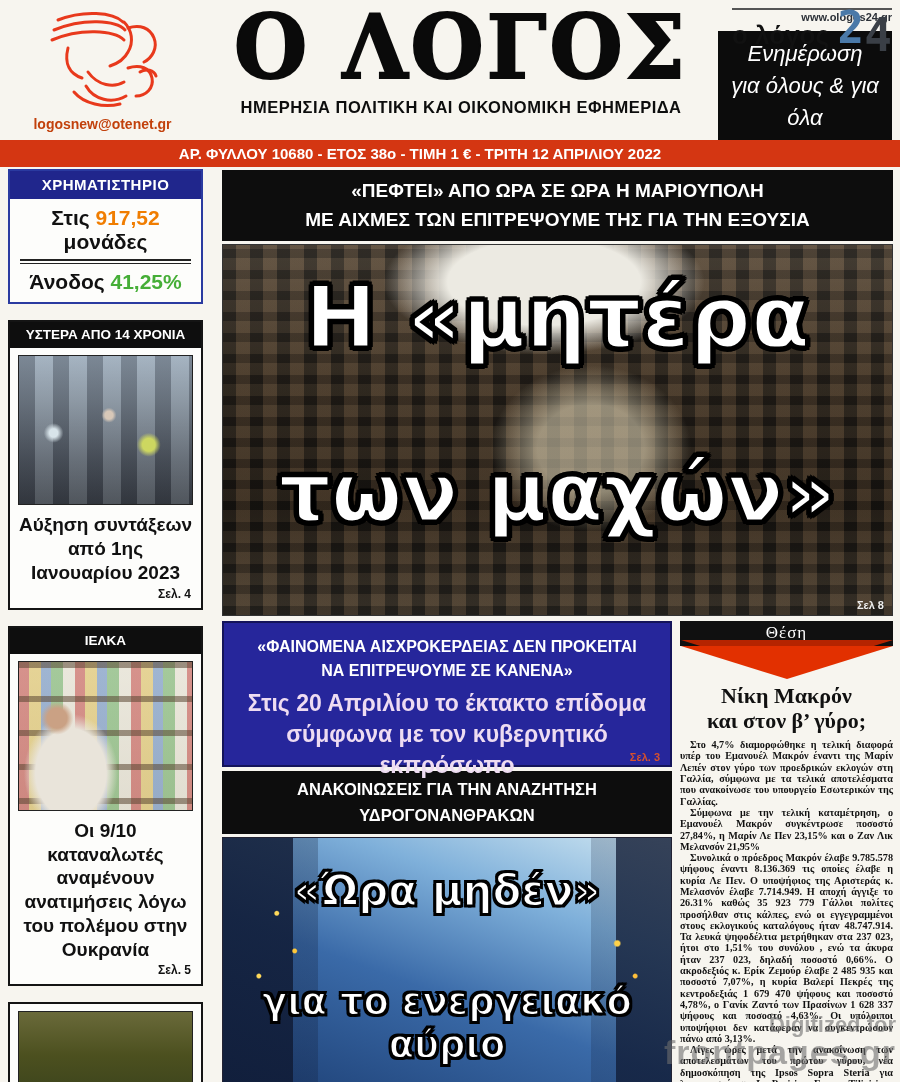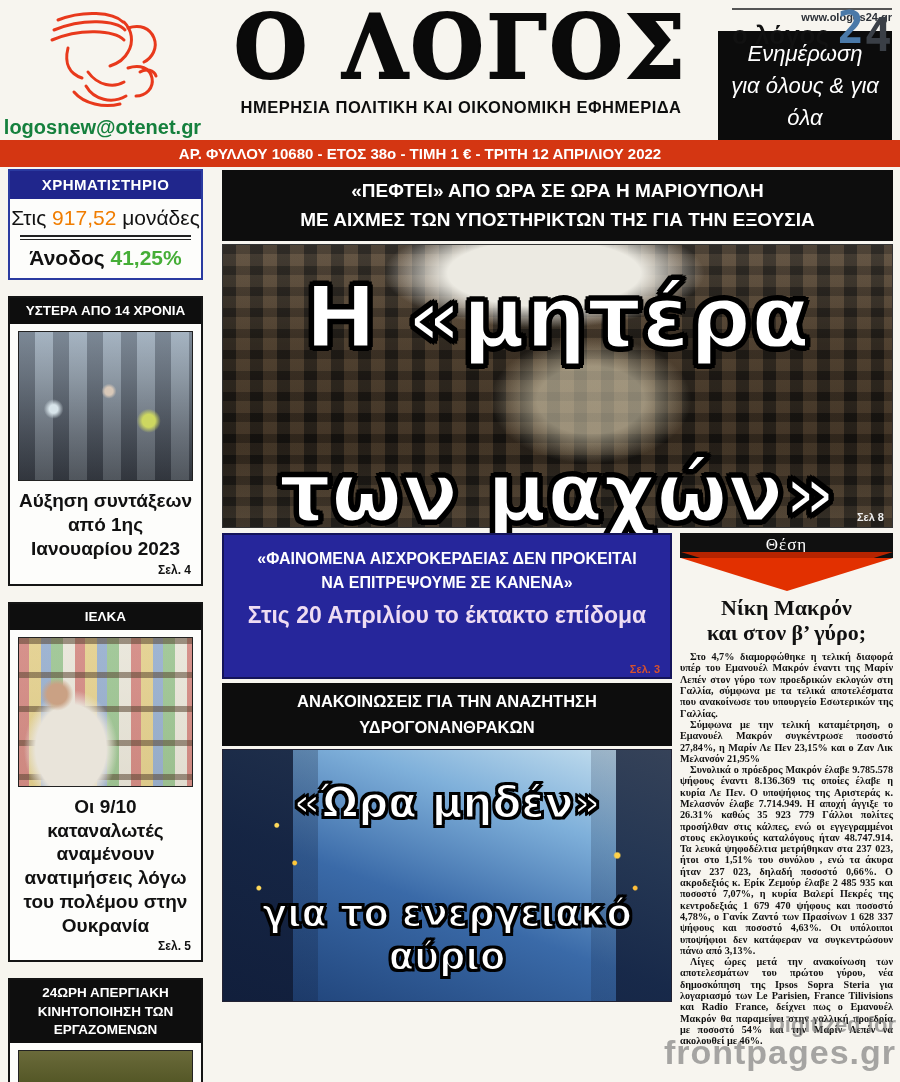--- a/index.html
+++ b/index.html
@@ -2,21 +2,21 @@
 <html><head>
 <meta charset="utf-8">
 <style>
   html,body{margin:0;padding:0;background:#9a9a9a;}
   .page{position:relative;width:900px;height:1082px;background:#f7f5ef;overflow:hidden;
         font-family:"Liberation Sans",sans-serif;color:#111;margin:0 auto;}
 
   
   .masthead{position:absolute;left:0;top:0;width:900px;height:140px;display:flex;}
   .logo-block{width:205px;display:flex;flex-direction:column;align-items:center;padding-top:8px;}
-  .logo-email{font-weight:bold;font-size:20px;color:#15803d;margin-top:2px;}
+  .logo-email{font-weight:bold;font-size:14px;color:#c2410c;margin-top:2px;}
   .title-block{flex:1;text-align:center;padding-top:6px;}
   .masthead-title{font-family:"DejaVu Serif","Liberation Serif",serif;font-weight:bold;font-size:84px;
         line-height:1.0;letter-spacing:3px;color:#0a0a0a;-webkit-text-stroke:2px #0a0a0a;transform:scaleY(1.04);}
   .masthead-subtitle{font-weight:bold;font-size:16.5px;letter-spacing:.5px;margin-top:8px;color:#0d0d0d;}
   .right-block{width:175px;padding:6px 8px 0 0;display:flex;flex-direction:column;align-items:flex-end;}
   .site-logo{position:relative;width:160px;height:44px;}
   .site-name{position:absolute;left:0;top:14px;font-weight:bold;font-size:26px;color:#111;}
   .site-d2{position:absolute;right:28px;top:-4px;font-weight:bold;font-size:44px;color:#4a79a8;
            font-family:"DejaVu Sans Mono",monospace;}
   .site-d4{position:absolute;right:0px;top:2px;font-weight:bold;font-size:46px;color:#3a3f46;
@@ -35,21 +35,21 @@
   .content{position:absolute;left:0;top:167px;width:900px;display:flex;padding:2px 7px 0 8px;box-sizing:border-box;gap:19px;}
   .sidebar{width:195px;flex:none;}
   .maincol{flex:1;min-width:0;}
 
   
   .sb-box{background:#fdfdfb;border:2px solid #141414;margin-bottom:16px;box-sizing:border-box;}
   .sb-box.blue{border-color:#2a3aa0;}
   .sb-head{background:#0e0e0e;color:#fff;font-weight:bold;font-size:13.5px;text-align:center;
            padding:4px 2px;line-height:1.35;}
   .sb-head.navy{background:#20268c;font-size:15px;letter-spacing:.5px;}
-  .stock-line{font-weight:normal;font-size:21px;text-align:center;padding:7px 0 5px 0;}
+  .stock-line{font-weight:bold;font-size:21px;text-align:center;padding:7px 0 5px 0;}
   .stock-divider{border-top:2px solid #222;border-bottom:1px solid #222;height:2px;margin:0 10px;}
   .stock-line2{font-weight:bold;font-size:21px;text-align:center;padding:6px 0 8px 0;}
   .val-orange{color:#f07d00;}
   .val-green{color:#46ae37;}
   .sb-photo{margin:7px 8px 0 8px;border:1px solid #222;height:148px;}
   .photo-crowd{background:
       radial-gradient(circle 14px at 20% 52%, #d8e4ea 0 30%, rgba(0,0,0,0) 70%),
       radial-gradient(circle 16px at 75% 60%, #cdd760 0 40%, rgba(0,0,0,0) 75%),
       radial-gradient(circle 10px at 52% 40%, #d8c8b8 0 40%, rgba(0,0,0,0) 75%),
       repeating-linear-gradient(90deg, rgba(30,35,45,.35) 0 16px, rgba(140,150,160,.25) 16px 34px),
@@ -61,21 +61,21 @@
       repeating-linear-gradient(90deg, rgba(190,60,60,.5) 0 10px, rgba(220,190,80,.5) 10px 22px,
          rgba(80,130,200,.5) 22px 32px, rgba(90,170,90,.5) 32px 44px, rgba(230,230,220,.5) 44px 56px),
       linear-gradient(180deg,#efe9dd 0%,#ddd5c5 100%);}
   .photo-oaed{background:linear-gradient(180deg,#6a6a3a 0%,#4c501f 45%,#37401c 100%);position:relative;overflow:hidden;}
   .sb-headline{font-weight:bold;font-size:19px;text-align:center;line-height:1.25;padding:8px 6px 0 6px;}
   .sb-page{font-weight:bold;font-size:12px;text-align:right;padding:2px 10px 7px 0;}
 
   
   .kicker-bar{background:#0d0d0d;color:#fff;font-weight:bold;font-size:19px;text-align:center;
               line-height:1.55;padding:6px 2px;margin-top:1px;}
-  .main-photo{position:relative;height:284px;margin-top:3px;border:1px solid #333;box-sizing:border-box;background:
+  .main-photo{position:relative;height:372px;margin-top:3px;border:1px solid #333;box-sizing:border-box;background:
       radial-gradient(ellipse 32% 26% at 48% 10%, #eceae2 0 45%, rgba(0,0,0,0) 75%),
       radial-gradient(ellipse 20% 30% at 55% 55%, rgba(230,220,190,.55) 0 40%, rgba(0,0,0,0) 75%),
       repeating-linear-gradient(90deg, rgba(0,0,0,.38) 0 13px, rgba(84,62,40,.30) 13px 27px),
       repeating-linear-gradient(0deg, rgba(0,0,0,.30) 0 9px, rgba(110,88,62,.22) 9px 21px),
       linear-gradient(180deg,#6d6458 0%,#453c31 35%,#2c261f 72%,#4e483e 100%);}
   .big-head{position:absolute;width:100%;text-align:center;color:#fff;font-weight:bold;
       font-family:"DejaVu Sans","Liberation Sans",sans-serif;
       -webkit-text-stroke:3px #000;
       text-shadow:3px 3px 0 #000,-3px 3px 0 #000,3px -3px 0 #000,-3px -3px 0 #000,0 4px 0 #000,0 -4px 0 #000,4px 0 0 #000,-4px 0 0 #000;}
   .bh1{top:22px;font-size:86px;}
@@ -194,49 +194,49 @@
       </div>
 
       <div class="sb-box">
         <div class="sb-head">ΙΕΛΚΑ</div>
         <div class="sb-photo photo-market"></div>
         <div class="sb-headline">Οι 9/10 καταναλωτές αναμένουν ανατιμήσεις λόγω του πολέμου στην Ουκρανία</div>
         <div class="sb-page">Σελ. 5</div>
       </div>
 
       <div class="sb-box">
-        <div class="sb-head">24ΩΡΗ ΑΠΕΡΓΙΑΚΗ ΚΙΝΗΤΟΠΟΙΗΣΗ ΤΩΝ ΕΡΓΑΖΟΜΕΝΩΝ</div>
         <div class="sb-photo photo-oaed" style="height:96px;">
           
         </div>
 
       </div>
 
     </aside>
 
     <main class="maincol">
 
       <div class="kicker-bar">
         <div>«ΠΕΦΤΕΙ» ΑΠΟ ΩΡΑ ΣΕ ΩΡΑ Η ΜΑΡΙΟΥΠΟΛΗ</div>
-        <div>ΜΕ ΑΙΧΜΕΣ ΤΩΝ ΥΠΟΣΤΗΡΙΚΤΩΝ ΤΗΣ ΓΙΑ ΤΗΝ ΕΞΟΥΣΙΑ</div>
+        <div>ΜΕ ΑΙΧΜΕΣ ΤΩΝ ΕΠΙΤΡΕΨΟΥΜΕ ΤΗΣ ΓΙΑ ΤΗΝ ΕΞΟΥΣΙΑ</div>
       </div>
 
       <div class="main-photo">
         <div class="big-head bh1">Η «μητέρα</div>
         <div class="big-head bh2">των μαχών»</div>
         <div class="photo-page">Σελ 8</div>
       </div>
 
       <div class="bottom-row">
 
         <div class="left-col">
           <div class="blue-box">
             <div class="blue-kicker">«ΦΑΙΝΟΜΕΝΑ ΑΙΣΧΡΟΚΕΡΔΕΙΑΣ ΔΕΝ ΠΡΟΚΕΙΤΑΙ</div>
             <div class="blue-kicker">ΝΑ ΕΠΙΤΡΕΨΟΥΜΕ ΣΕ ΚΑΝΕΝΑ»</div>
             <div class="blue-headline">Στις 20 Απριλίου το έκτακτο επίδομα</div>
+            <div class="blue-headline" style="margin-top:0;">σύμφωνα με τον κυβερνητικό εκπρόσωπο</div>
             <div class="blue-page">Σελ. 3</div>
           </div>
 
           <div class="energy-kicker">
             <div>ΑΝΑΚΟΙΝΩΣΕΙΣ ΓΙΑ ΤΗΝ ΑΝΑΖΗΤΗΣΗ ΥΔΡΟΓΟΝΑΝΘΡΑΚΩΝ</div>
           </div>
 
           <div class="oil-photo">
             <div class="oil-head oh1">«Ώρα μηδέν»</div>
             <div class="oil-head oh2">για το ενεργειακό αύριο</div>

